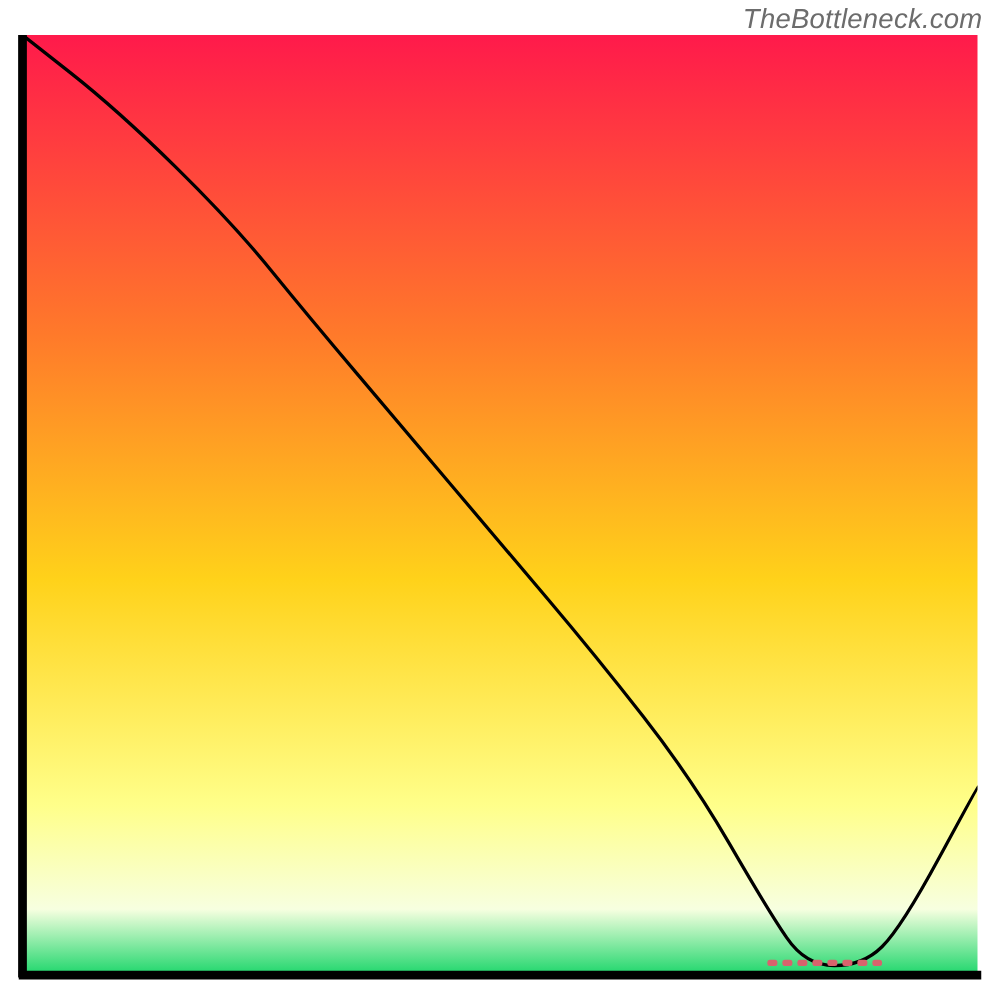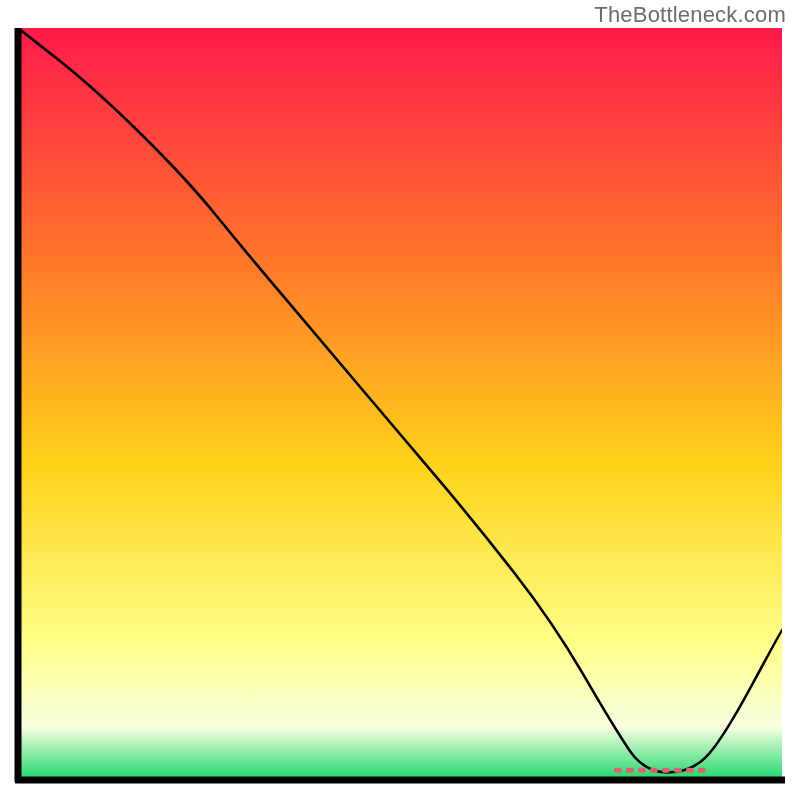--- a/index.html
+++ b/index.html
@@ -8,20 +8,21 @@
     width: 800px;
     height: 800px;
     overflow: hidden;
     background: #fff;
     font-family: Arial, Helvetica, sans-serif;
   }
   .frame {
     position: relative;
     width: 800px;
     height: 800px;
+    font-style: italic;
   }
   .attribution {
     position: absolute;
     top: 2px;
     right: 14px;
     color: #6c6c6c;
     font-size: 22px;
     font-weight: 500;
     letter-spacing: 0.2px;
   }

